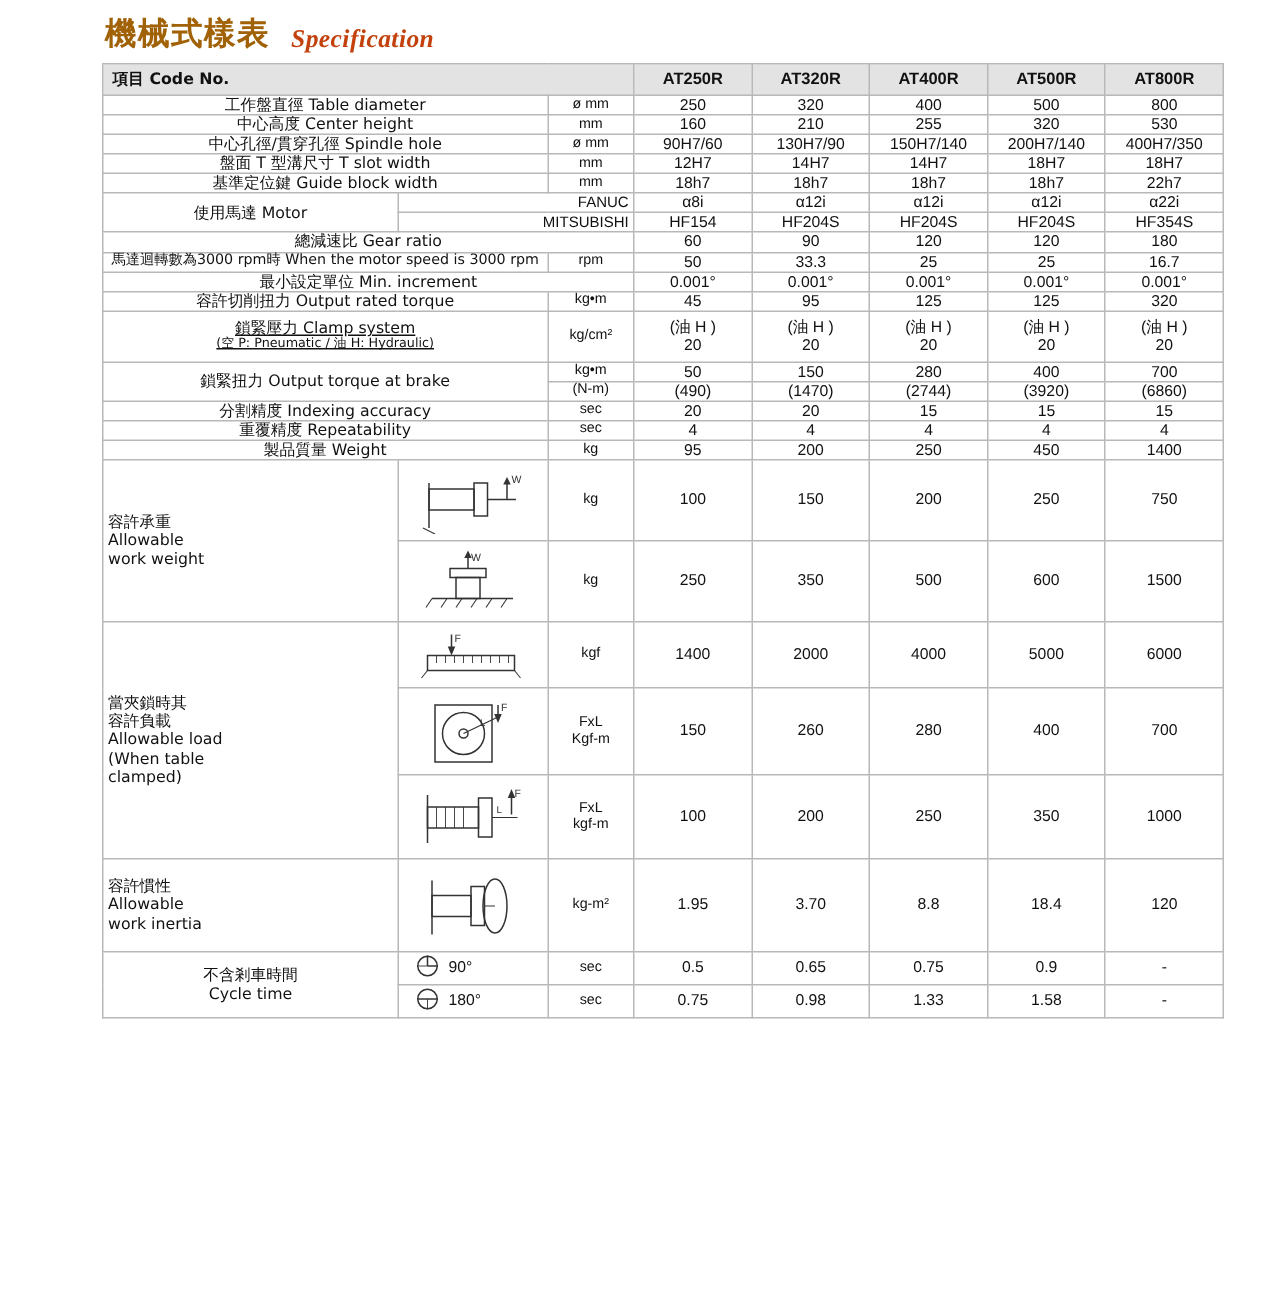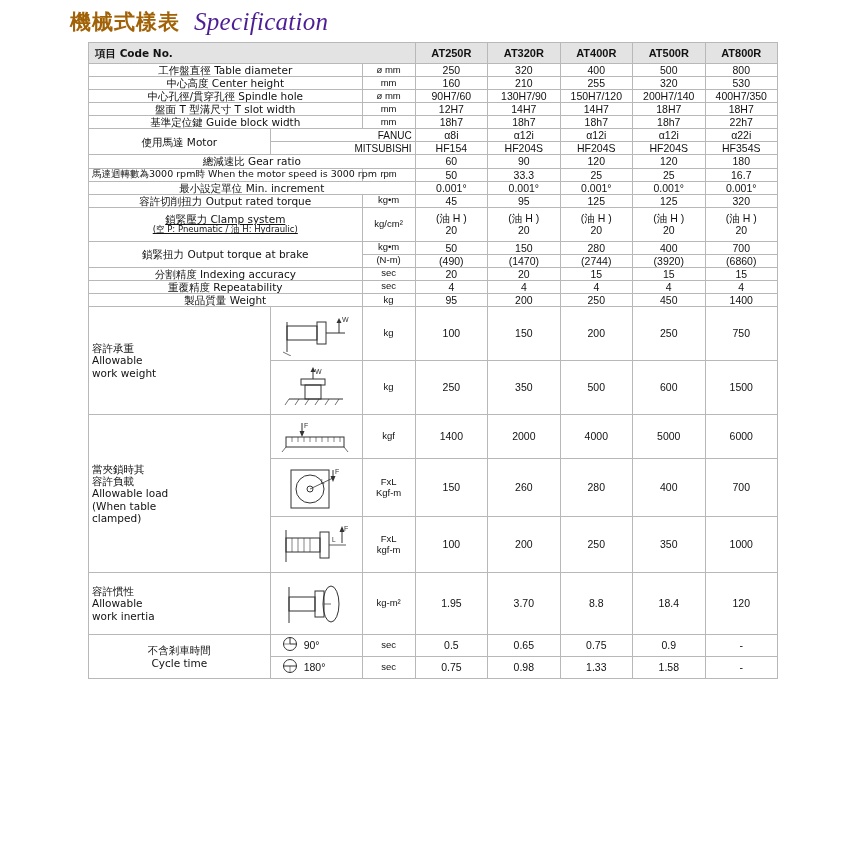--- a/index.html
+++ b/index.html
@@ -13,29 +13,29 @@
   .page{position:relative;width:850px;height:868px;box-sizing:border-box;padding:0;}
   .title-row{
     display:flex;align-items:flex-end;gap:14px;
     padding:8px 0 6px 70px;
   }
   .title-cn{
     font-family:"DejaVu Sans","Liberation Sans",sans-serif;
     font-size:21px;font-weight:bold;letter-spacing:1px;color:#a16207;
   }
   .title-en{
-    font-size:25px;font-style:italic;font-weight:normal;color:#4c1d95;
+    font-size:17px;font-style:italic;font-weight:bold;color:#c2410c;
     font-family:"Liberation Serif","DejaVu Serif",serif;
     letter-spacing:0.3px;
   }
   table.spec{
     border-collapse:collapse;
     table-layout:fixed;
-    margin-left:88px;
-    width:690px;
+    margin-left:68px;
+    width:748px;
     font-size:10.5px;
     padding-left:15px;
   }
   table.spec td,table.spec th{
     border:1px solid #b8b8b8;
     padding:0 3px;
     vertical-align:middle;
     line-height:1.15;
   }
   .hdr td{
@@ -128,21 +128,21 @@
         <td class="val">255</td>
         <td class="val">320</td>
         <td class="val">530</td>
       </tr>
 
       <tr>
         <td class="lbl cn" colspan="2">中心孔徑/貫穿孔徑 Spindle hole</td>
         <td class="unit">ø mm</td>
         <td class="val">90H7/60</td>
         <td class="val">130H7/90</td>
-        <td class="val">150H7/120</td>
+        <td class="val">150H7/140</td>
         <td class="val">200H7/140</td>
         <td class="val">400H7/350</td>
       </tr>
 
       <tr>
         <td class="lbl cn" colspan="2">盤面 T 型溝尺寸 T slot width</td>
         <td class="unit">mm</td>
         <td class="val">12H7</td>
         <td class="val">14H7</td>
         <td class="val">14H7</td>

